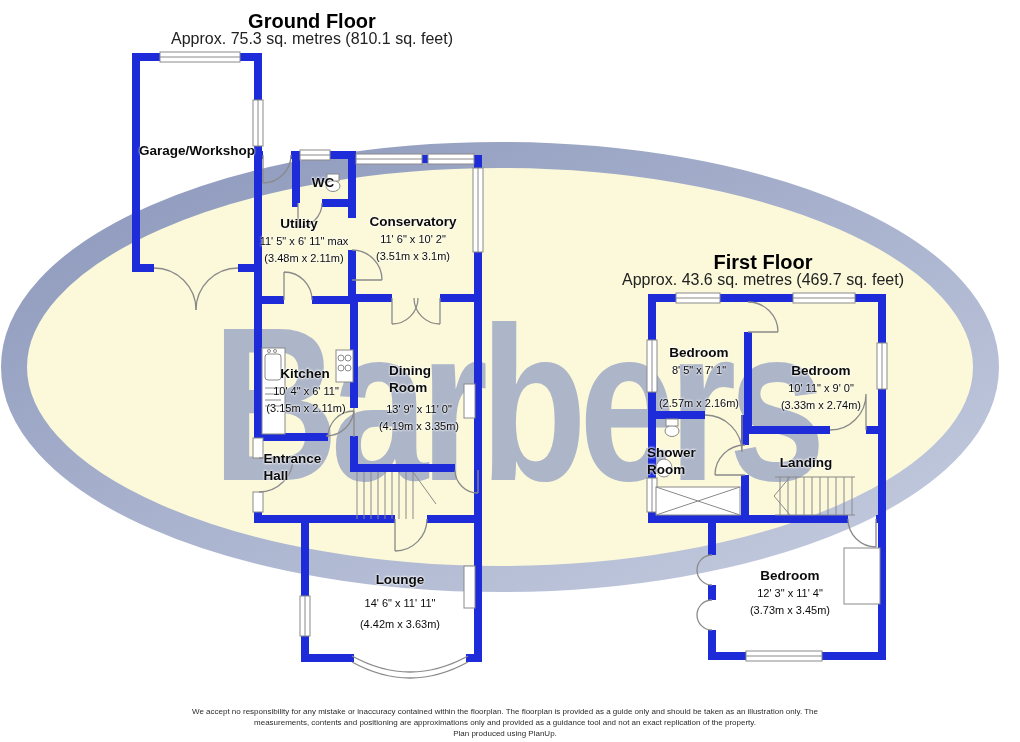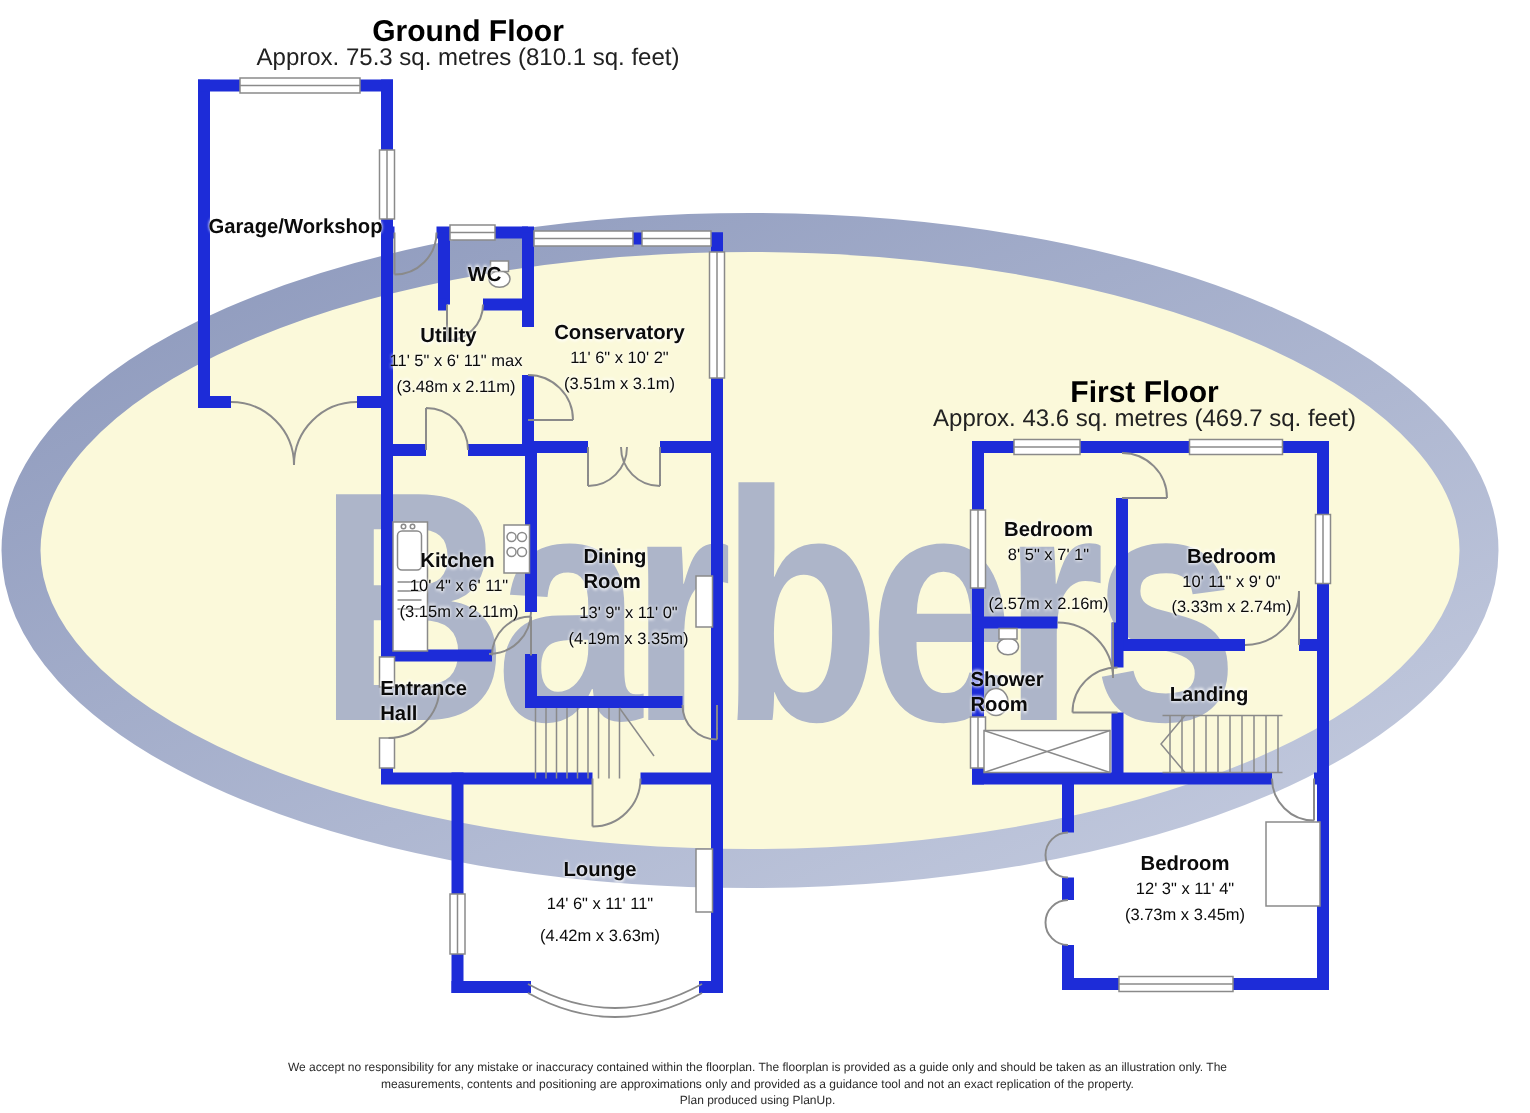--- a/index.html
+++ b/index.html
@@ -183,21 +183,21 @@
   <div class="lbl dim" style="left:413px;top:248px">(3.51m x 3.1m)</div>
 
   <div class="lbl" style="left:305px;top:365px">Kitchen</div>
   <div class="lbl dim" style="left:306px;top:383px">10' 4" x 6' 11"</div>
   <div class="lbl dim" style="left:306px;top:400px">(3.15m x 2.11m)</div>
 
   <div class="lbl wrap" style="left:419px;top:362px;width:60px">Dining Room</div>
   <div class="lbl dim" style="left:419px;top:401px">13' 9" x 11' 0"</div>
   <div class="lbl dim" style="left:419px;top:418px">(4.19m x 3.35m)</div>
 
-  <div class="lbl wrap" style="left:296px;top:450px;width:85px">Entrance Hall</div>
+  <div class="lbl wrap" style="left:306px;top:450px;width:85px">Entrance Hall</div>
 
   <div class="lbl" style="left:400px;top:571px">Lounge</div>
   <div class="lbl dim" style="left:400px;top:595px">14' 6" x 11' 11"</div>
   <div class="lbl dim" style="left:400px;top:616px">(4.42m x 3.63m)</div>
 
   <div class="floor-title" style="left:763px;top:251px">First Floor</div>
   <div class="floor-sub" style="left:763px;top:271px">Approx. 43.6 sq. metres (469.7 sq. feet)</div>
 
   <div class="lbl" style="left:699px;top:344px">Bedroom</div>
   <div class="lbl dim" style="left:699px;top:362px">8' 5" x 7' 1"</div>

